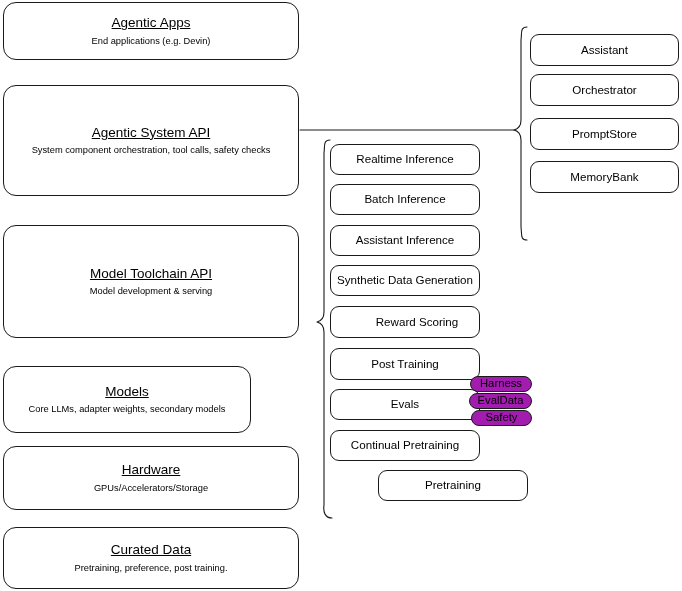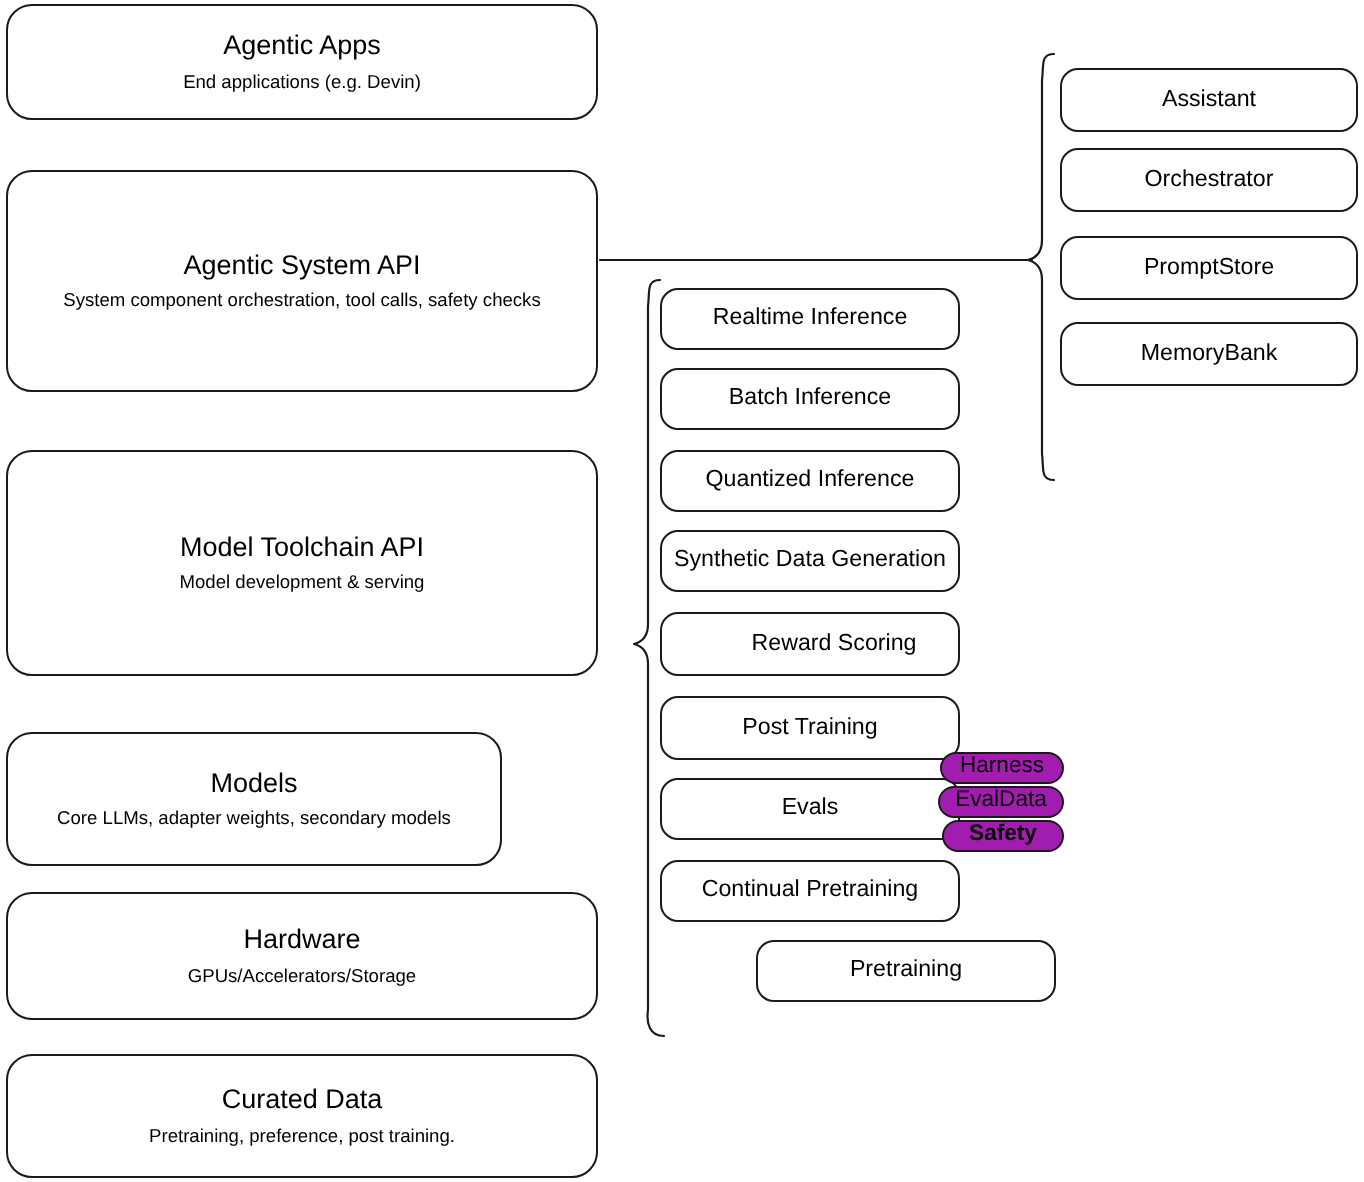--- a/index.html
+++ b/index.html
@@ -33,20 +33,21 @@
     justify-content: center;
     text-align: center;
     line-height: 1.28;
   }
   .stack-box {
     border-radius: 13px;
   }
   .stack-box .title {
     font-size: 13.5px;
     color: #000;
+    text-decoration: underline;
   }
   .stack-box .subtitle {
     font-size: 9.3px;
     color: #000;
     margin-top: 4px;
   }
   .leaf-box {
     border-radius: 9px;
     font-size: 11.6px;
   }
@@ -131,30 +132,30 @@
     <div class="subtitle">GPUs/Accelerators/Storage</div>
   </div>
 
   <div class="box stack-box" style="left:3px; top:527px; width:296px; height:62px;">
     <div class="title">Curated Data</div>
     <div class="subtitle">Pretraining, preference, post training.</div>
   </div>
 
   <div class="box leaf-box" style="left:330px; top:144px; width:150px; height:31px;">Realtime Inference</div>
   <div class="box leaf-box" style="left:330px; top:184px; width:150px; height:31px;">Batch Inference</div>
-  <div class="box leaf-box" style="left:330px; top:225px; width:150px; height:31px;">Quantized Inference</div>
+  <div class="box leaf-box" style="left:330px; top:225px; width:150px; height:31px;">Assistant Inference</div>
   <div class="box leaf-box" style="left:330px; top:265px; width:150px; height:31px;">Synthetic Data Generation</div>
   <div class="box leaf-box" style="left:330px; top:306px; width:150px; height:32px;padding-left:24px;">Reward Scoring</div>
   <div class="box leaf-box" style="left:330px; top:348px; width:150px; height:32px;">Post Training</div>
   <div class="box leaf-box" style="left:330px; top:389px; width:150px; height:31px;">Evals</div>
   <div class="box leaf-box" style="left:330px; top:430px; width:150px; height:31px;">Continual Pretraining</div>
   <div class="box leaf-box" style="left:330px; top:470px; width:150px; height:31px;margin-left:48px;">Pretraining</div>
 
   <div class="pill" style="left:470px; top:376px; width:62px; height:16px;">Harness</div>
   <div class="pill" style="left:469px; top:393px; width:63px; height:16px;">EvalData</div>
-  <div class="pill" style="left:471px; top:410px; width:61px; height:16px;font-weight:bold;">Safety</div>
+  <div class="pill" style="left:471px; top:410px; width:61px; height:16px;">Safety</div>
 
   <div class="box leaf-box" style="left:530px; top:34px; width:149px; height:32px;">Assistant</div>
   <div class="box leaf-box" style="left:530px; top:74px; width:149px; height:32px;">Orchestrator</div>
   <div class="box leaf-box" style="left:530px; top:118px; width:149px; height:32px;">PromptStore</div>
   <div class="box leaf-box" style="left:530px; top:161px; width:149px; height:32px;">MemoryBank</div>
 
 </div>
 
 </body></html>

